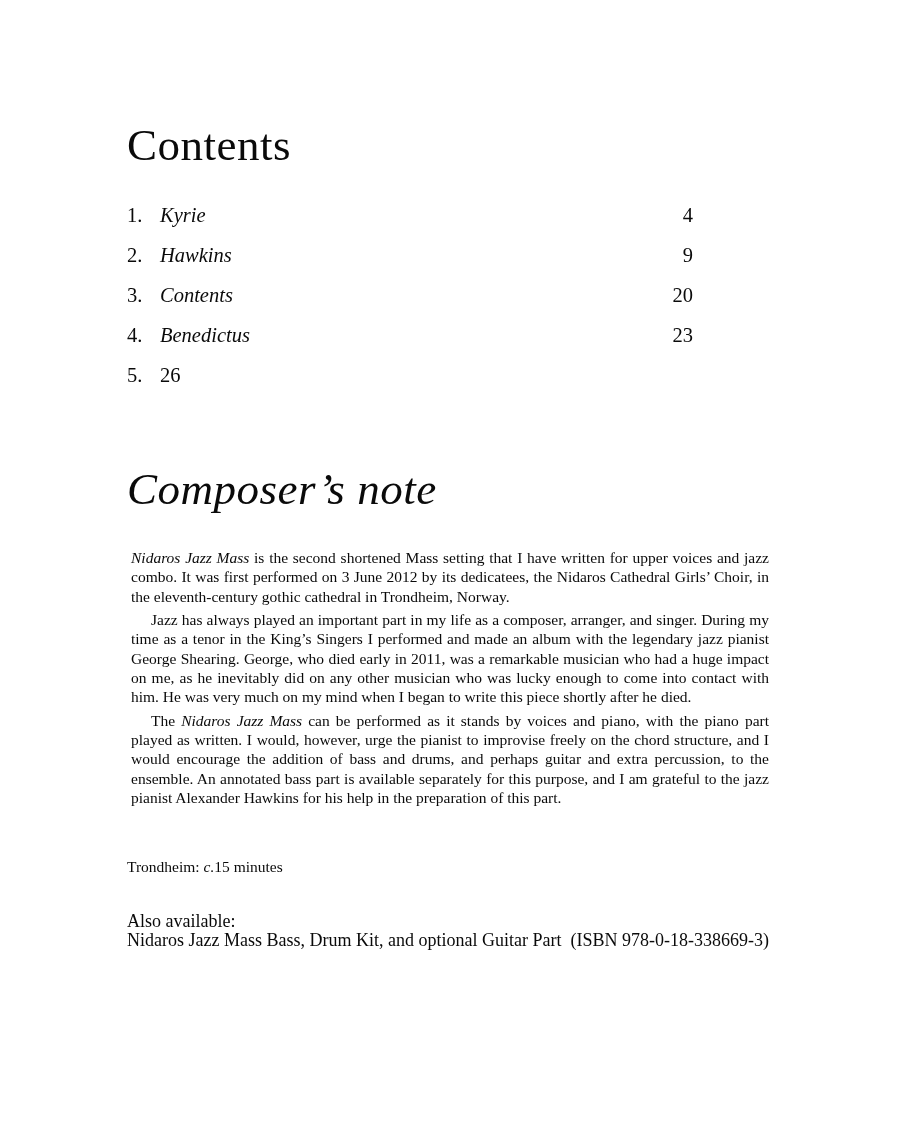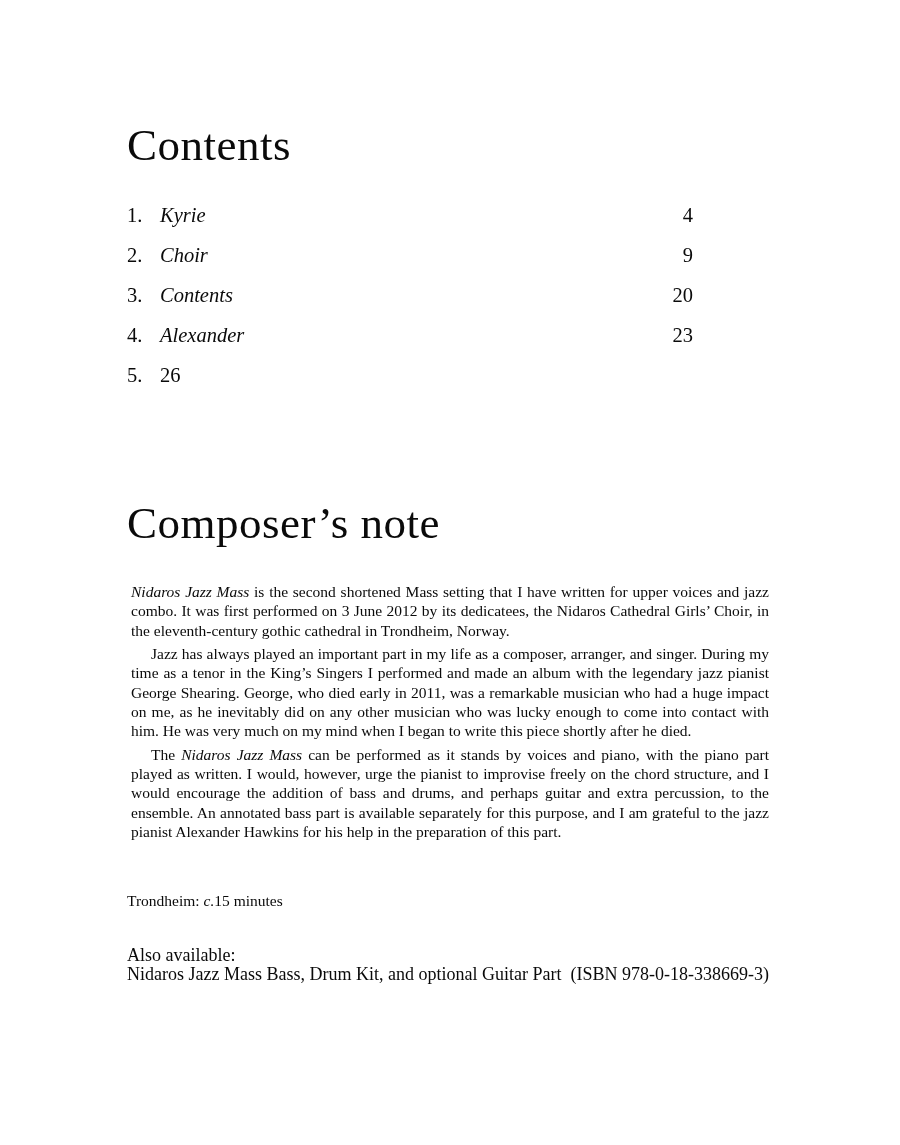--- a/index.html
+++ b/index.html
@@ -48,21 +48,22 @@
   .toc-title {
     flex: 1 1 auto;
     font-style: italic;
   }
   .toc-page {
     flex: 0 0 auto;
     text-align: right;
     padding-right: 80px;
   }
   .note-title {
-    margin-top: 106px;
+    margin-top: 72px;
+    font-style: italic;
   }
   .body-text {
     margin-top: 36px;
     font-size: 15.5px;
     line-height: 19.35px;
     text-align: justify;
   }
   .body-text p {
     margin: 4px;
   }
@@ -95,31 +96,31 @@
     <h1 class="section-title contents-title">Contents</h1>
 
     <div class="toc">
       <div class="toc-row">
         <span class="toc-num">1.</span>
         <span class="toc-title">Kyrie</span>
         <span class="toc-page">4</span>
       </div>
       <div class="toc-row">
         <span class="toc-num">2.</span>
-        <span class="toc-title">Choir</span>
+        <span class="toc-title">Hawkins</span>
         <span class="toc-page">9</span>
       </div>
       <div class="toc-row">
         <span class="toc-num">3.</span>
         <span class="toc-title">Contents</span>
         <span class="toc-page">20</span>
       </div>
       <div class="toc-row">
         <span class="toc-num">4.</span>
-        <span class="toc-title">Alexander</span>
+        <span class="toc-title">Benedictus</span>
         <span class="toc-page">23</span>
       </div>
       <div class="toc-row">
         <span class="toc-num">5.</span>
         <span class="toc-page">26</span>
       </div>
     </div>
 
     <h1 class="section-title note-title">Composer’s note</h1>
 

